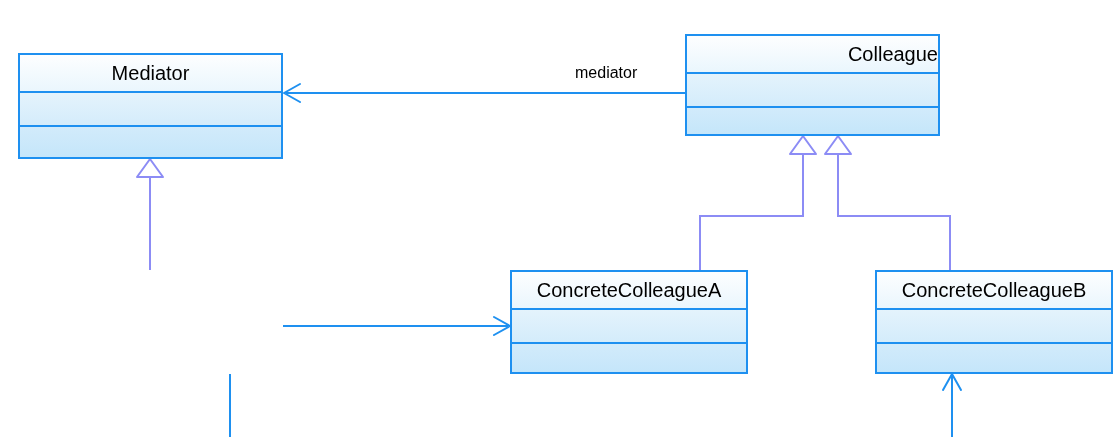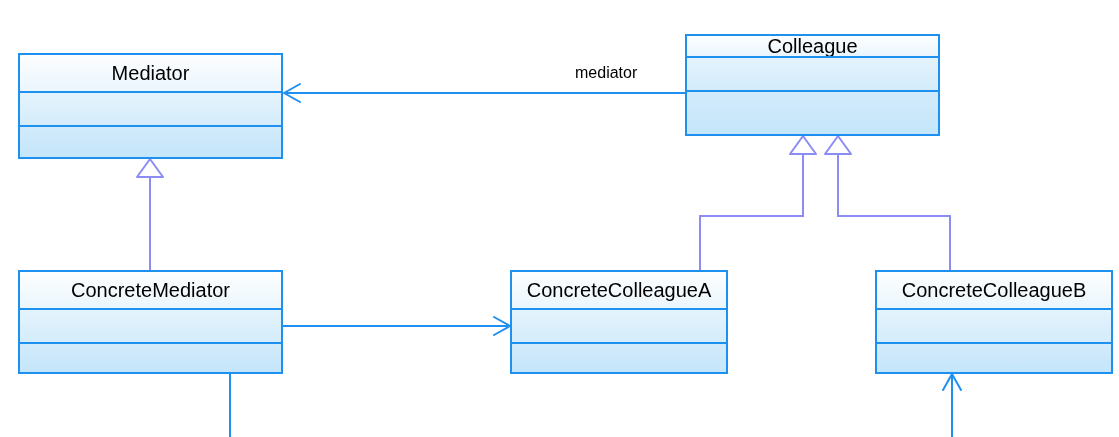--- a/index.html
+++ b/index.html
@@ -104,36 +104,29 @@
 
   <div class="uml-class" style="left:18px; top:22px; width:265px; height:106px;">
     <div class="uml-compartment comp-name" style="height:36px;">
       <span class="class-title">Mediator</span>
     </div>
     <div class="uml-compartment comp-attrs" style="height:34px;"></div>
     <div class="uml-compartment comp-ops" style="flex:1 1 auto;"></div>
   </div>
 
   <div class="uml-class" style="left:685px; top:3px; width:255px; height:102px;">
-    <div class="uml-compartment comp-name" style="height:20px;">
+    <div class="uml-compartment comp-name" style="height:36px;justify-content:flex-end;">
       <span class="class-title">Colleague</span>
     </div>
     <div class="uml-compartment comp-attrs" style="height:34px;"></div>
     <div class="uml-compartment comp-ops" style="flex:1 1 auto;"></div>
   </div>
 
-  <div class="uml-class" style="left:18px; top:239px; width:265px; height:104px;">
-    <div class="uml-compartment comp-name" style="height:36px;">
-      <span class="class-title">ConcreteMediator</span>
-    </div>
-    <div class="uml-compartment comp-attrs" style="height:34px;"></div>
-    <div class="uml-compartment comp-ops" style="flex:1 1 auto;"></div>
-  </div>
 
-  <div class="uml-class" style="left:510px; top:239px; width:218px; height:104px;">
+  <div class="uml-class" style="left:510px; top:239px; width:238px; height:104px;">
     <div class="uml-compartment comp-name" style="height:36px;">
       <span class="class-title">ConcreteColleagueA</span>
     </div>
     <div class="uml-compartment comp-attrs" style="height:34px;"></div>
     <div class="uml-compartment comp-ops" style="flex:1 1 auto;"></div>
   </div>
 
   <div class="uml-class" style="left:875px; top:239px; width:238px; height:104px;text-align:right;">
     <div class="uml-compartment comp-name" style="height:36px;">
       <span class="class-title">ConcreteColleagueB</span>

